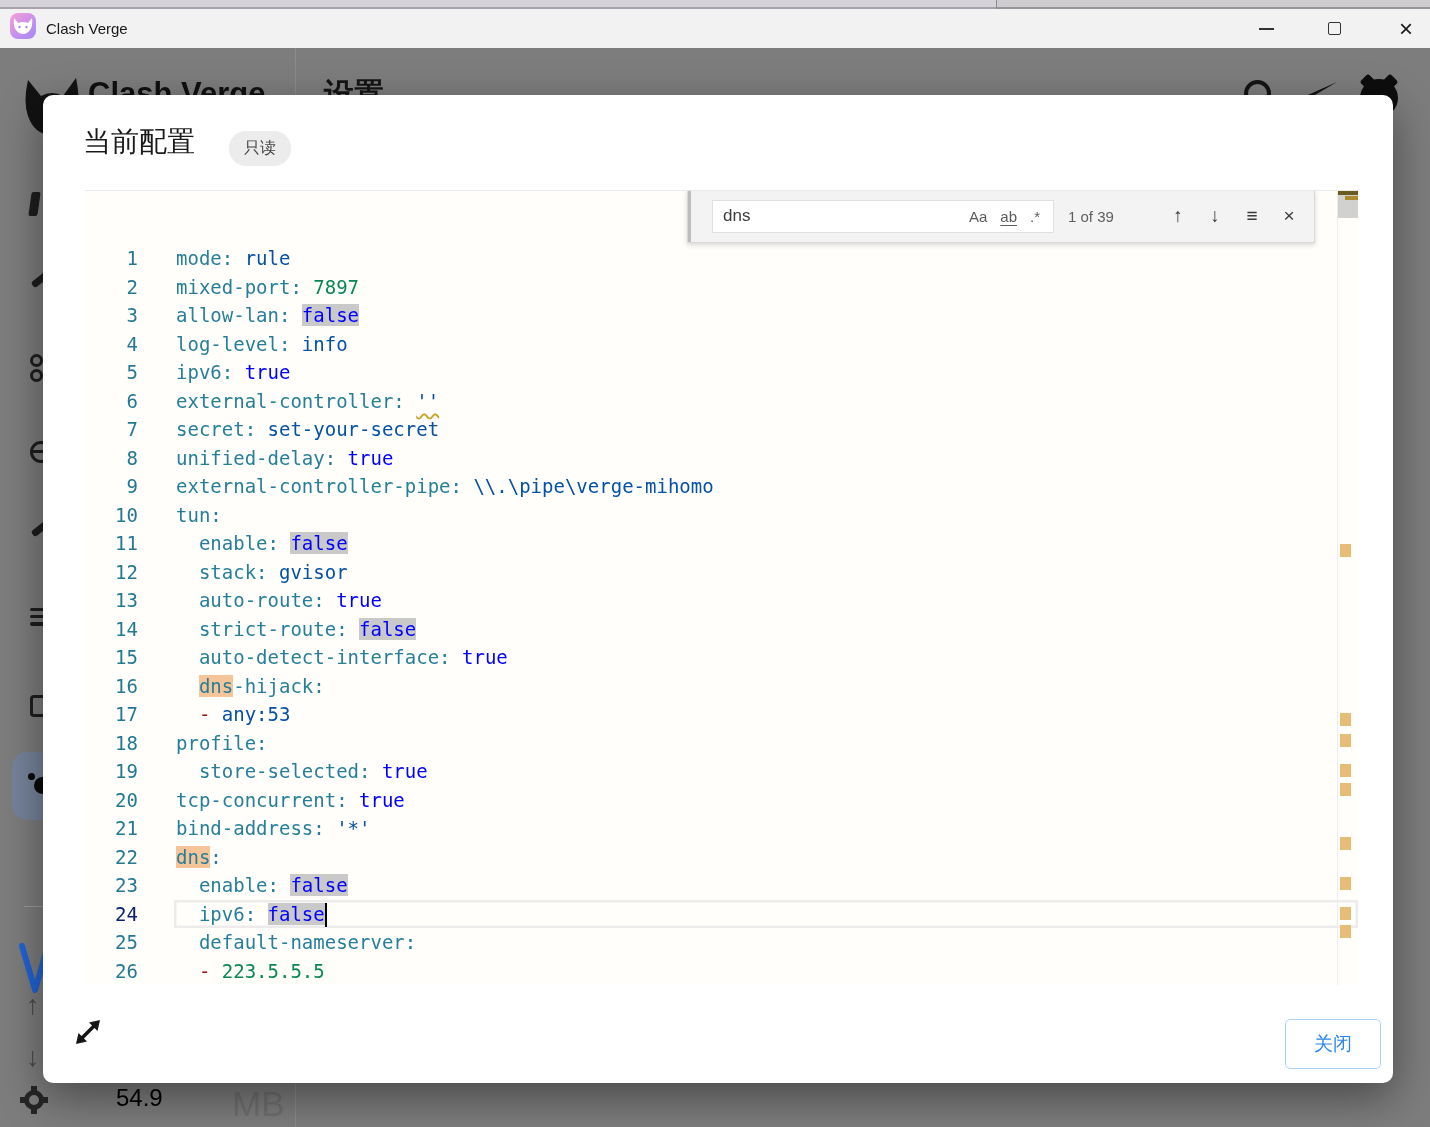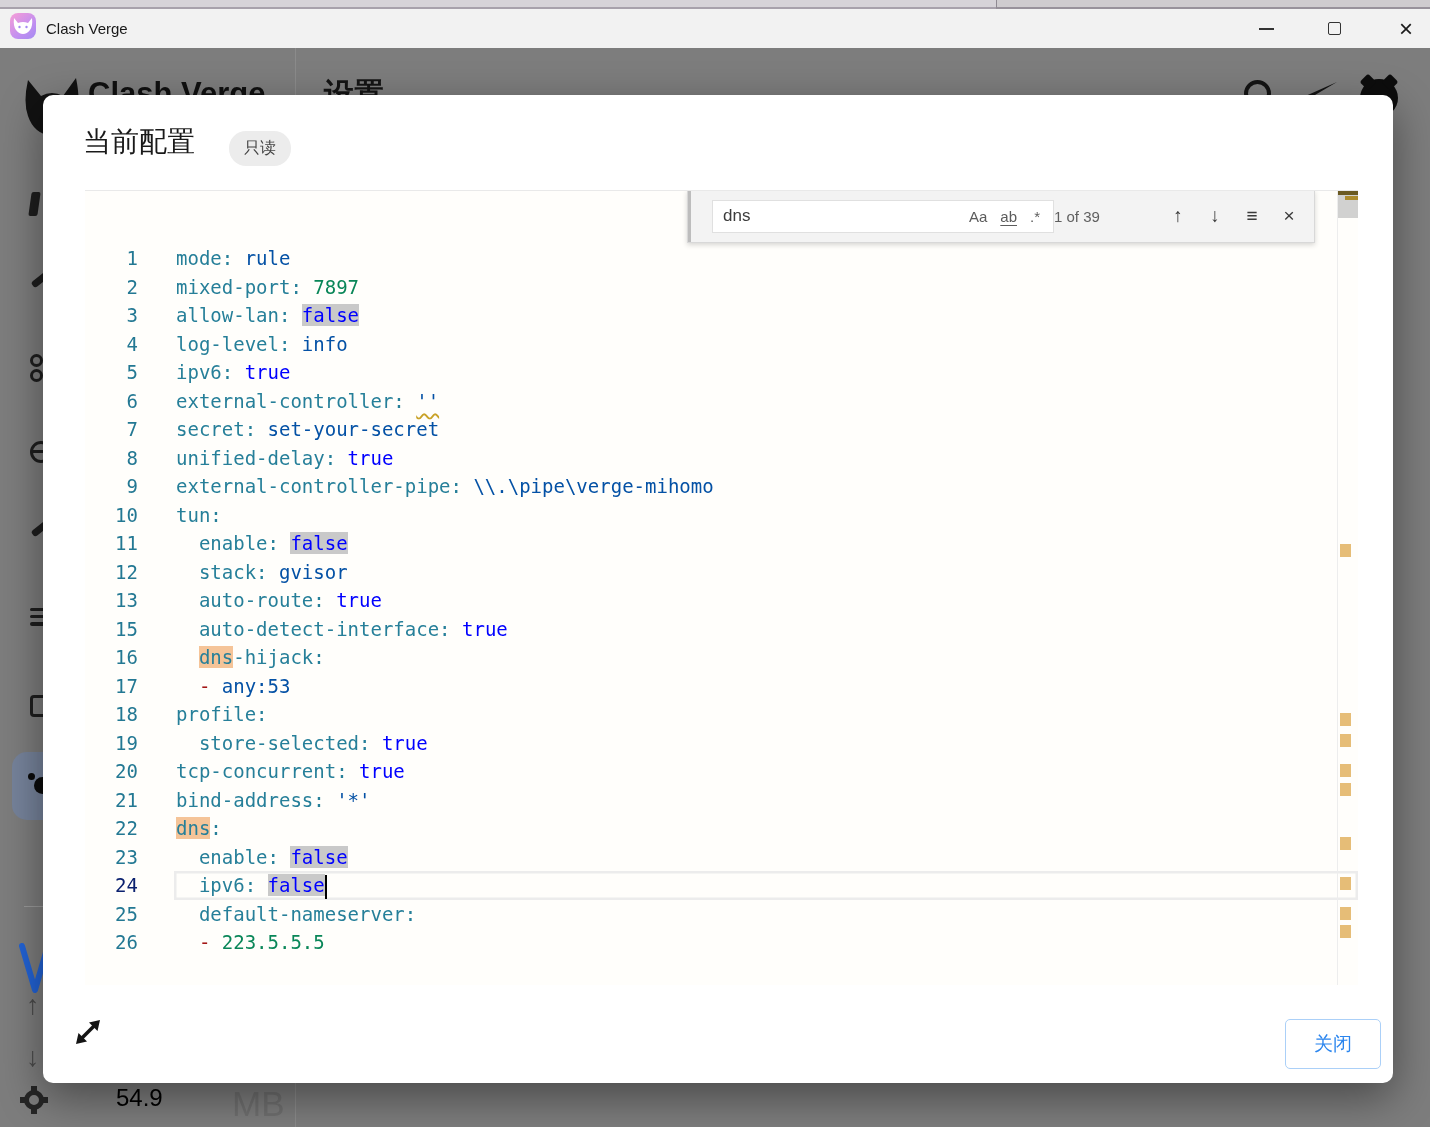--- a/index.html
+++ b/index.html
@@ -71,21 +71,21 @@
   .lc .cur { display:inline-block; width:2px; height:24px; background:#000; vertical-align:middle; }
 
   
   #find-widget { left:602px; top:-1px; width:628px; height:53px; background:#f3f3f3; border:1px solid #d8d8d8; border-top:none;
                  box-shadow:0 2px 5px rgba(0,0,0,.16); display:flex; align-items:center; z-index:5; }
   #find-sash { position:absolute; left:0; top:0; width:3px; height:100%; background:#bdbdbd; }
   #find-input { margin-left:24px; width:342px; height:33px; background:#fff; border:1px solid #e0e0e0; display:flex; align-items:center; }
   #find-query { flex:1; border:none; outline:none; background:transparent; font-size:17px; color:#3c3c3c; padding-left:10px; font-family:"Liberation Sans", sans-serif; }
   .toggle { font-size:15px; color:#5c5c5c; margin-right:13px; }
   .toggle.uline { text-decoration:underline; text-underline-offset:3px; }
-  #find-results { font-size:15px; color:#5f5f5f; white-space:nowrap; }
+  #find-results { margin-left:14px; font-size:15px; color:#5f5f5f; white-space:nowrap; }
   #find-btns { position:absolute; left:478px; top:0; height:100%; display:flex; align-items:center; }
   .fbtn { width:24px; margin-right:13px; text-align:center; font-size:19px; color:#3a3a3a; }
 
   
   #ruler { left:1252px; top:0; width:21px; height:795px; border-left:1px solid #ededed; }
   #ruler .mark { position:absolute; left:2px; width:11px; height:13px; background:var(--c-mark); }
   #ruler-slider { position:absolute; left:0; top:0; width:21px; height:27px; background:rgba(193,193,193,.75); }
   #ruler-dash1 { position:absolute; left:0; top:0; width:21px; height:4px; background:#6b5a22; }
   #ruler-dash2 { position:absolute; left:7px; top:5px; width:14px; height:4px; background:#ad8c2e; }
 
@@ -227,20 +227,24 @@
           <div class="ln">11</div>
           <pre class="lc"><span>  </span><span class="k">enable: </span><span class="b w">false</span></pre>
         </div>
         <div class="row">
           <div class="ln">12</div>
           <pre class="lc"><span>  </span><span class="k">stack: </span><span class="s">gvisor</span></pre>
         </div>
         <div class="row">
           <div class="ln">13</div>
           <pre class="lc"><span>  </span><span class="k">auto-route: </span><span class="b">true</span></pre>
+        </div>
+        <div class="row">
+          <div class="ln">14</div>
+          <pre class="lc"><span>  </span><span class="k">strict-route: </span><span class="b w">false</span></pre>
         </div>
         <div class="row">
           <div class="ln">15</div>
           <pre class="lc"><span>  </span><span class="k">auto-detect-interface: </span><span class="b">true</span></pre>
         </div>
         <div class="row">
           <div class="ln">16</div>
           <pre class="lc"><span>  </span><span class="k f">dns</span><span class="k">-hijack:</span></pre>
         </div>
         <div class="row">

